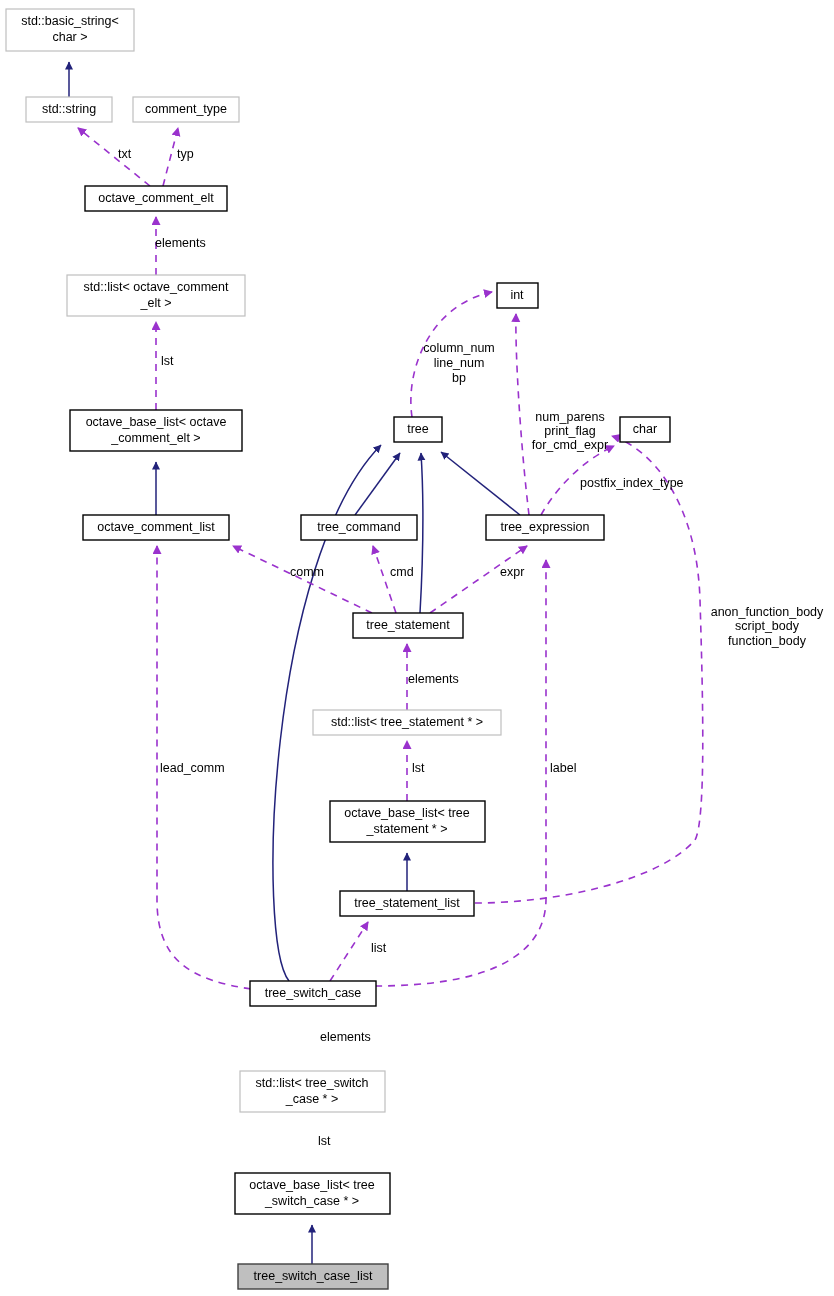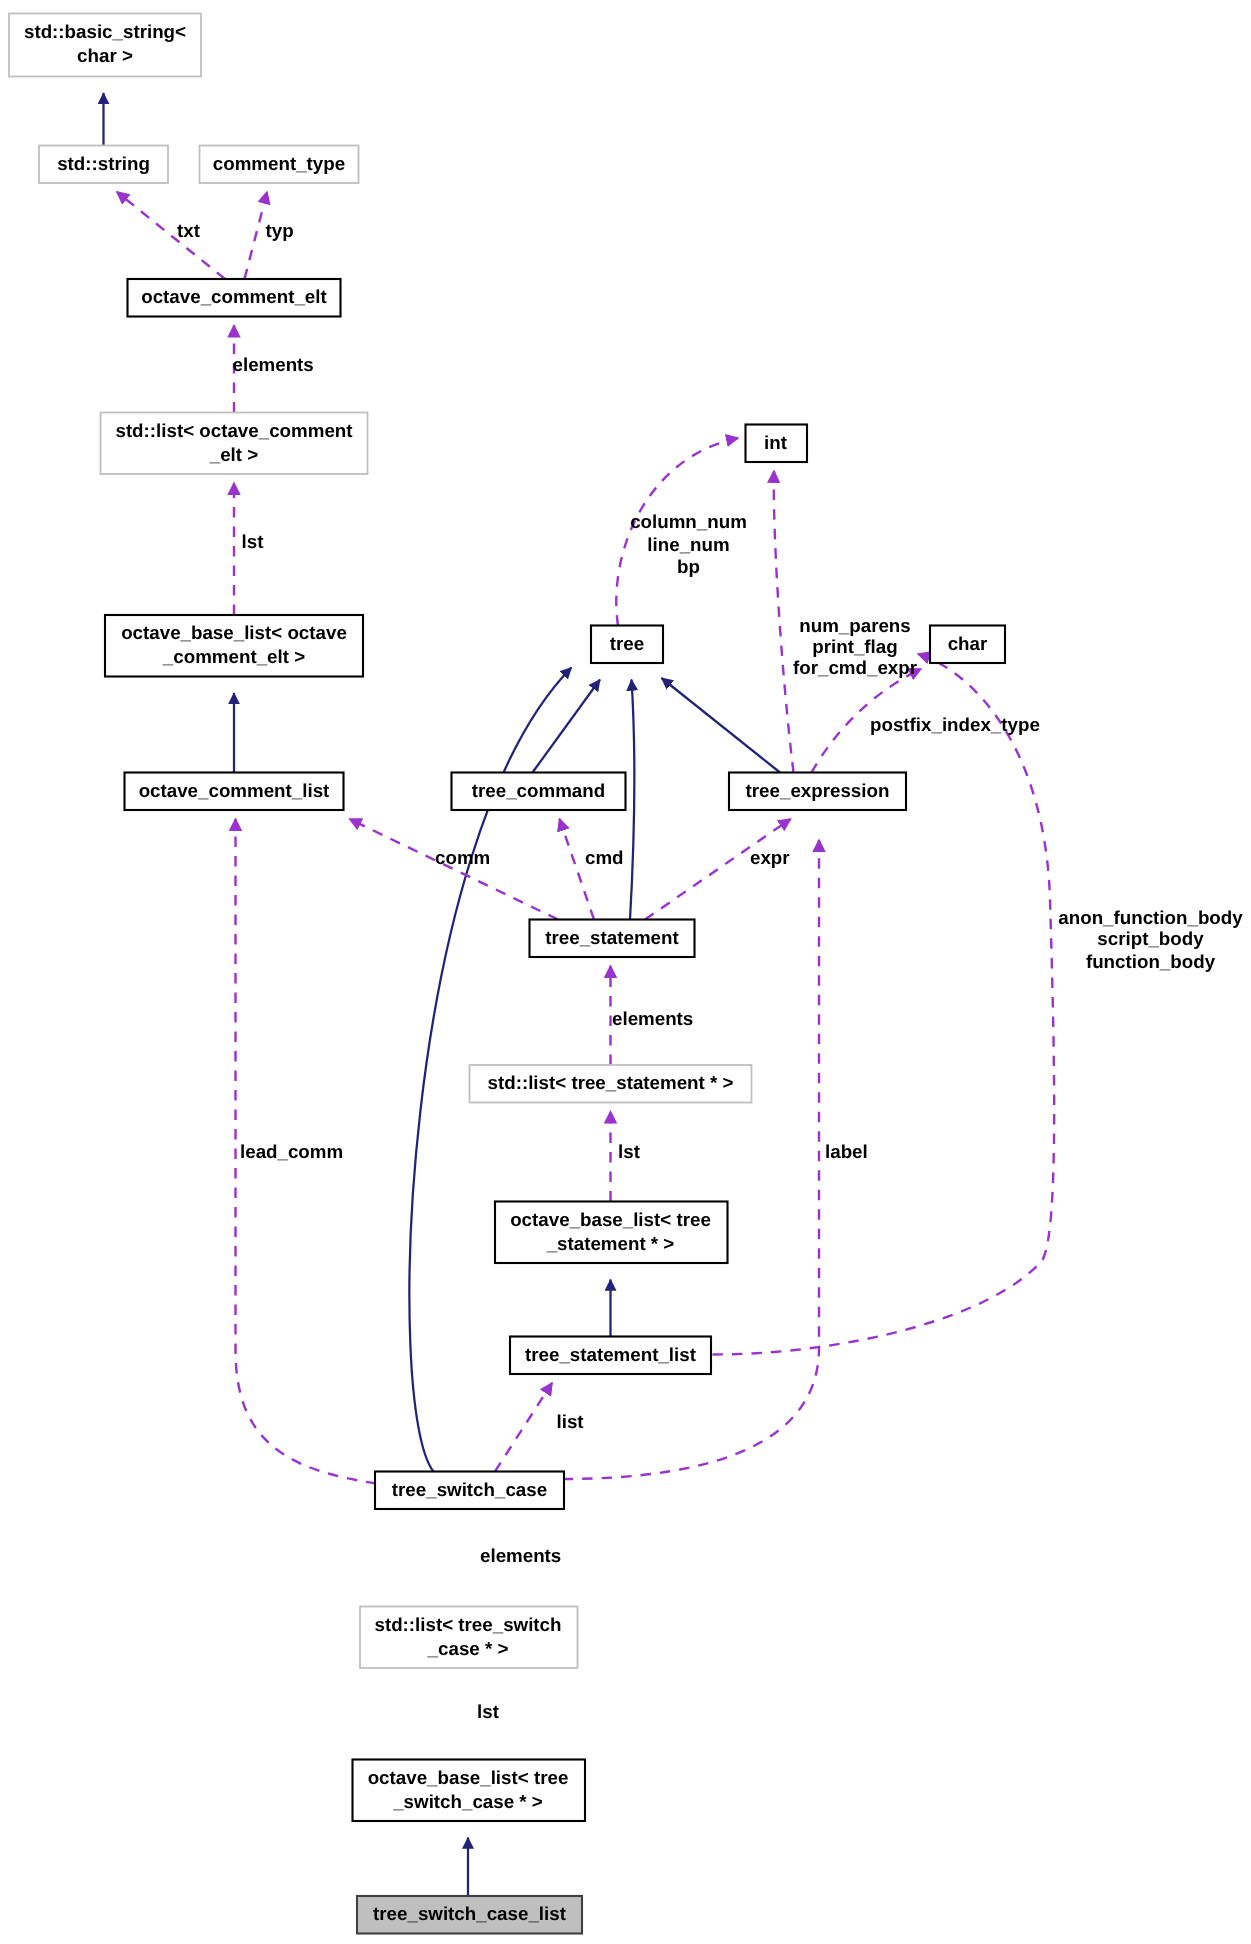--- a/index.html
+++ b/index.html
@@ -10,21 +10,20 @@
   body {
     width: 834px;
     height: 1296px;
     font-family: "Liberation Sans", sans-serif;
     overflow: hidden;
   }
   #diagram-root {
     position: relative;
     width: 834px;
     height: 1296px;
-    font-weight: bold;
   }
   svg#graph {
     position: absolute;
     top: 0;
     left: 0;
     width: 834px;
     height: 1296px;
     display: block;
   }
   .node-box {

